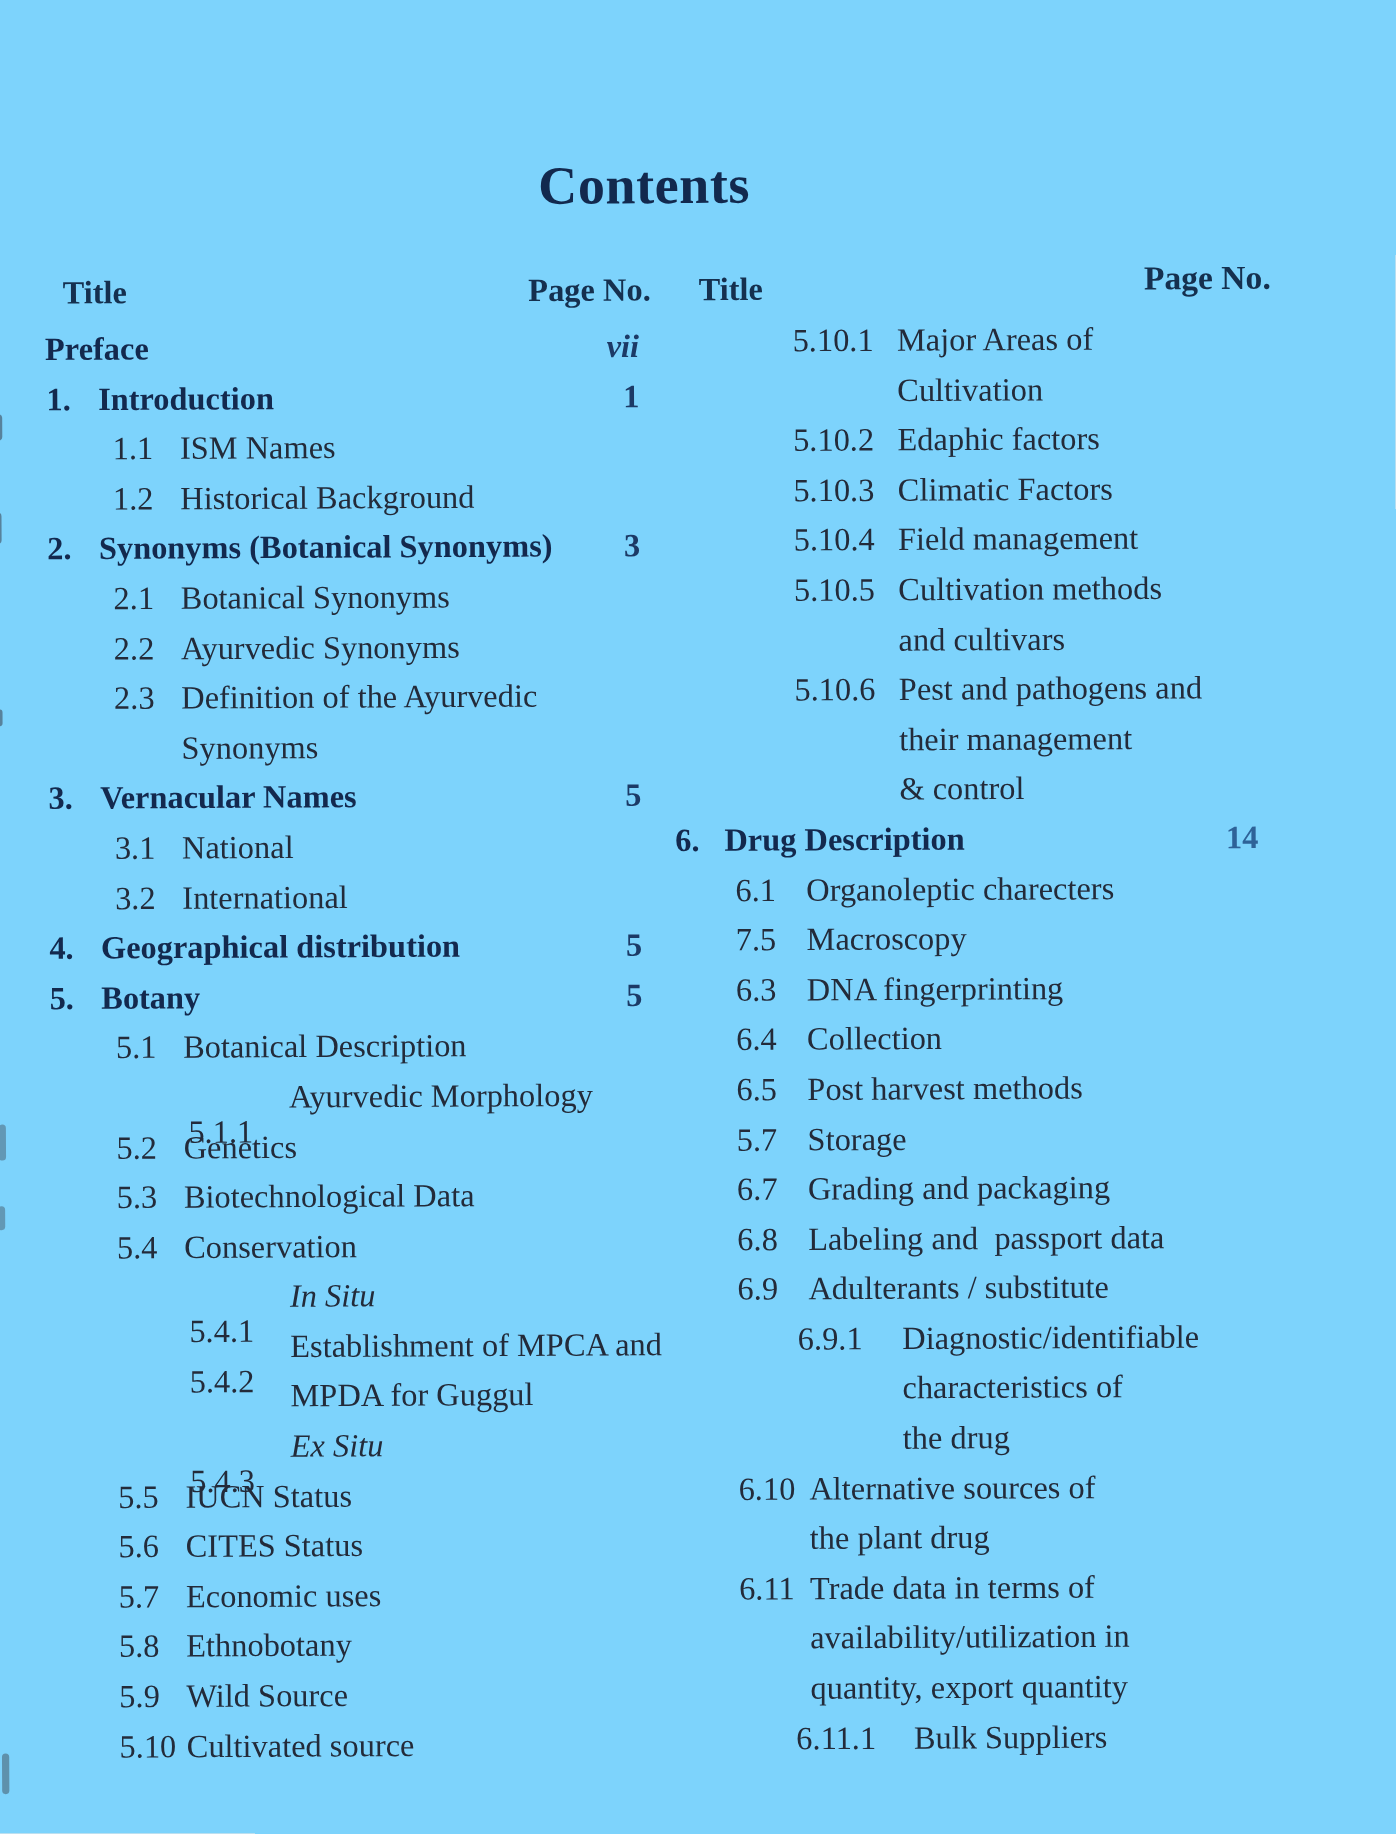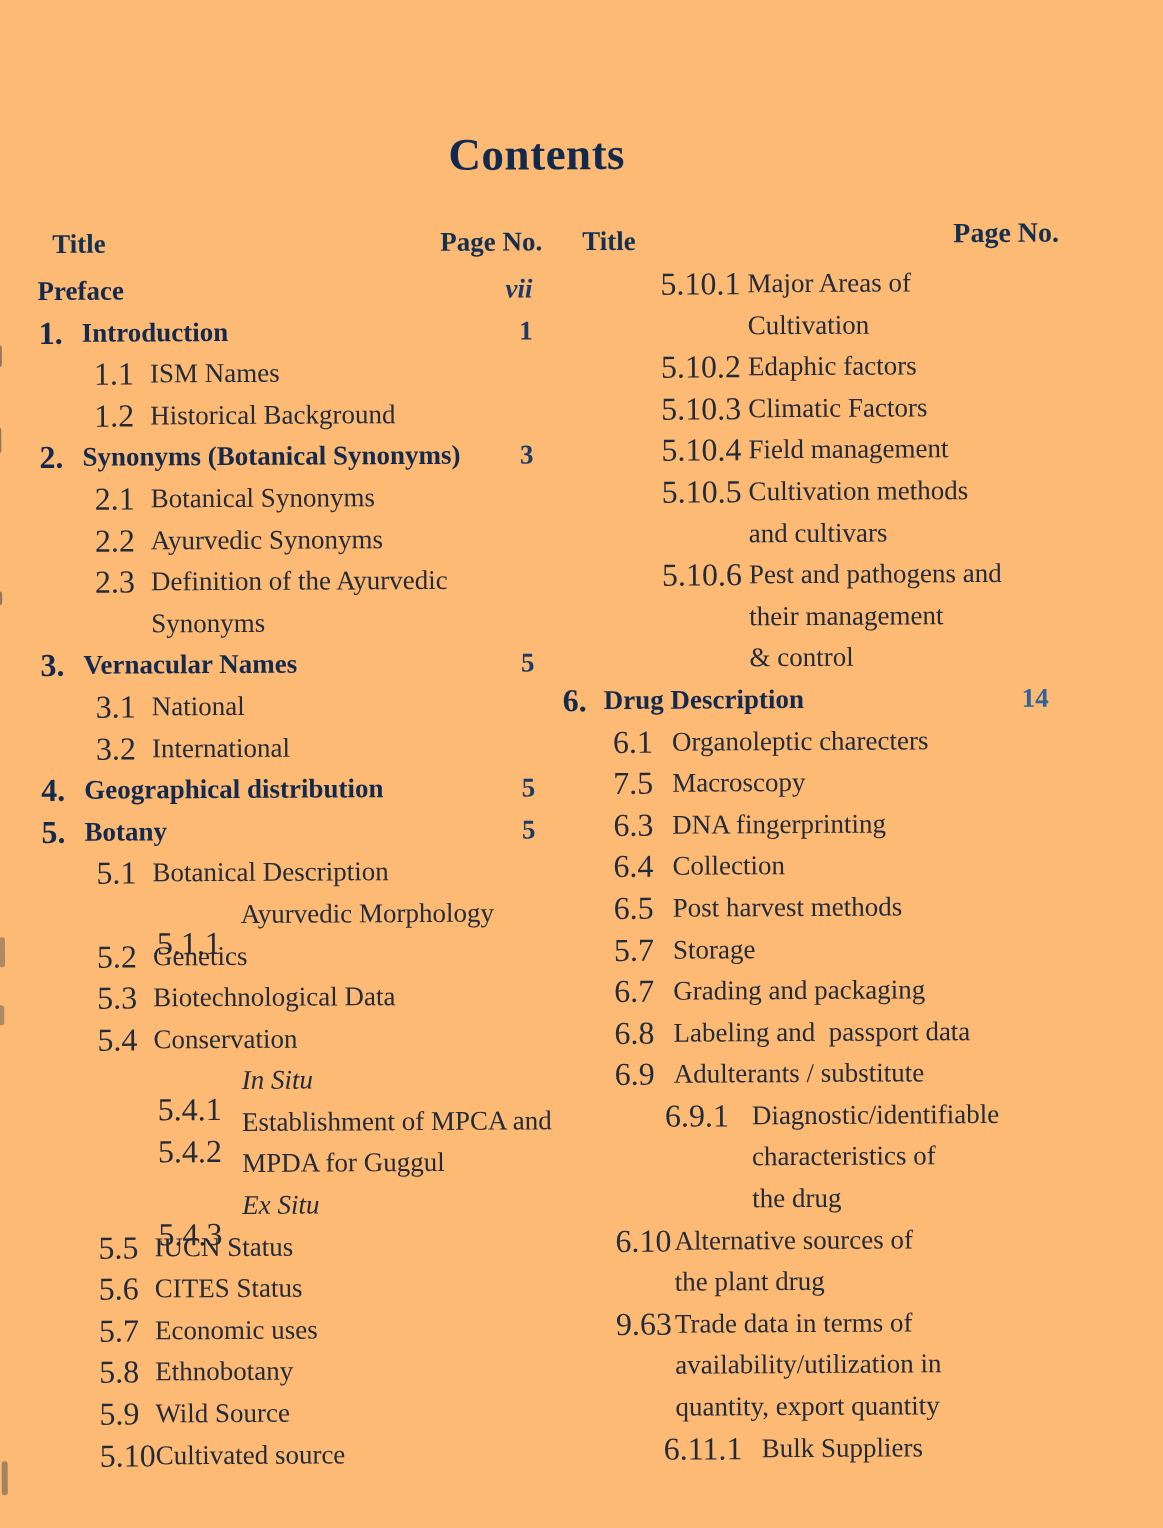--- a/index.html
+++ b/index.html
@@ -1,19 +1,19 @@
 <!DOCTYPE html>
 <html><head>
 <meta charset="utf-8">
 <style>
   html,body{margin:0;padding:0;background:#e8e8e8;}
   .page{
     position:relative;
     width:1163px;height:1528px;
-    background:#fdba74;
+    background:#7dd3fc;
     overflow:hidden;
     font-family:"Liberation Serif","DejaVu Serif",serif;
     color:#232b3a;
   }
   .rot{position:absolute;inset:0;transform:rotate(-0.3deg);transform-origin:52% 50%;}
   h1.doc-title{
     position:absolute;top:128px;left:0;width:1080px;margin:0;
     text-align:center;font-size:45px;font-weight:700;color:#12294e;
     letter-spacing:0.5px;
   }
@@ -22,21 +22,21 @@
   .hdr.p0{left:428px;top:226px;}
   .hdr.t1{left:570px;top:226px;}
   .hdr.p1{left:941px;top:219px;font-size:28px;}
   .col{position:absolute;}
   .col-0{left:40px;top:268px;width:540px;}
   .col-1{left:563px;top:264px;width:600px;}
   .entry{position:relative;}
   .line{height:41.6px;line-height:41.6px;font-size:27px;white-space:pre;}
   .num{
     position:absolute;top:0;height:41.6px;line-height:41.6px;
-    font-size:32px;white-space:pre;
+    font-size:27px;white-space:pre;
   }
   
   .col-0 .level-0 .text{margin-left:0;}
   .col-0 .level-1 .num{left:1px;}   .col-0 .level-1 .text{margin-left:44px;}
   .col-0 .level-2 .num{left:56px;}  .col-0 .level-2 .text{margin-left:112px;}
   .col-0 .level-3 .num{left:116px;margin-top:29px;} .col-0 .level-3 .text{margin-left:200px;}
   
   .col-1 .level-1 .num{left:0;}     .col-1 .level-1 .text{margin-left:41px;}
   .col-1 .level-2 .num{left:50px;}  .col-1 .level-2 .text{margin-left:109px;}
   .col-1 .level-3 .num{left:100px;} .col-1 .level-3 .text{margin-left:187px;}
@@ -356,21 +356,21 @@
           </div>
         </div>
         <div class="entry level-2">
           <span class="num">6.10</span>
           <div class="text">
             <div class="line">Alternative sources of</div>
             <div class="line">the plant drug</div>
           </div>
         </div>
         <div class="entry level-2">
-          <span class="num">9.63</span>
+          <span class="num">6.11</span>
           <div class="text">
             <div class="line">Trade data in terms of</div>
             <div class="line">availability/utilization in</div>
             <div class="line">quantity, export quantity</div>
           </div>
         </div>
         <div class="entry level-4">
           <span class="num">6.11.1</span>
           <div class="text">
             <div class="line">Bulk Suppliers</div>

